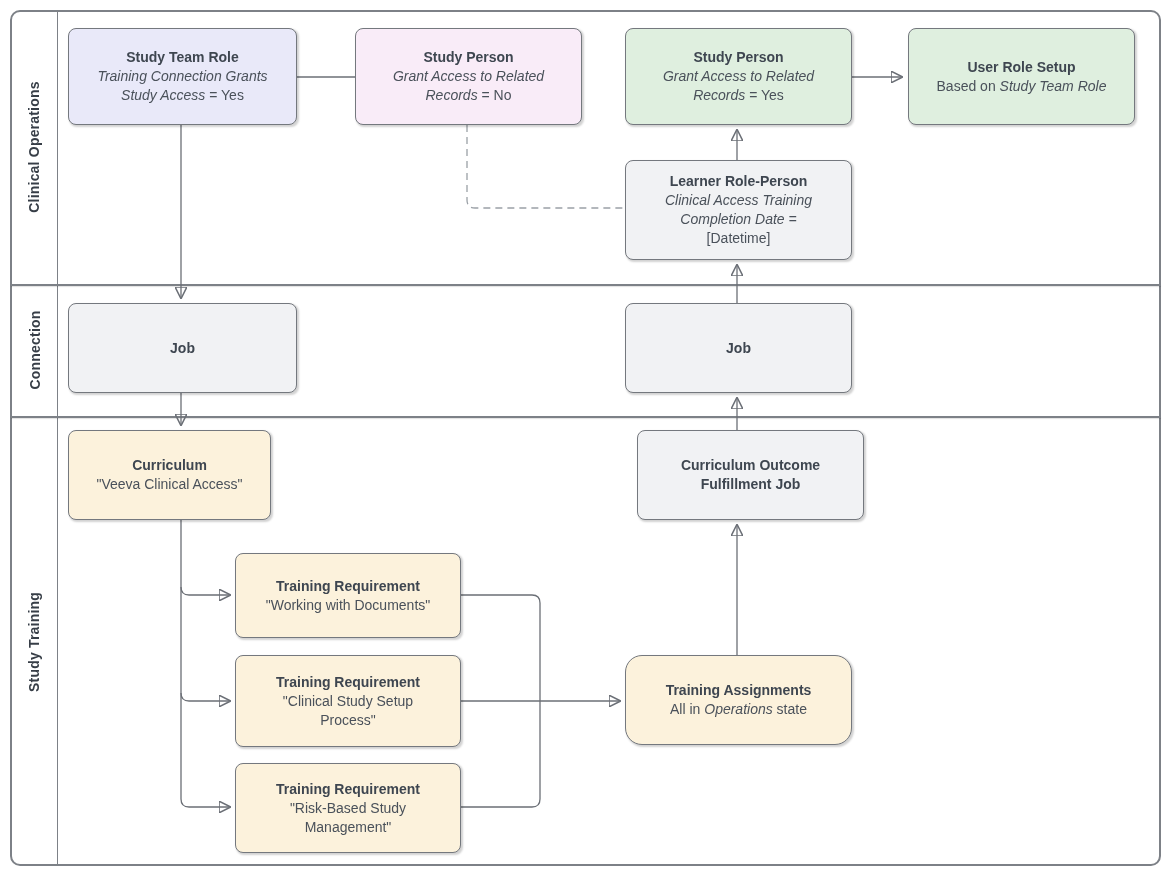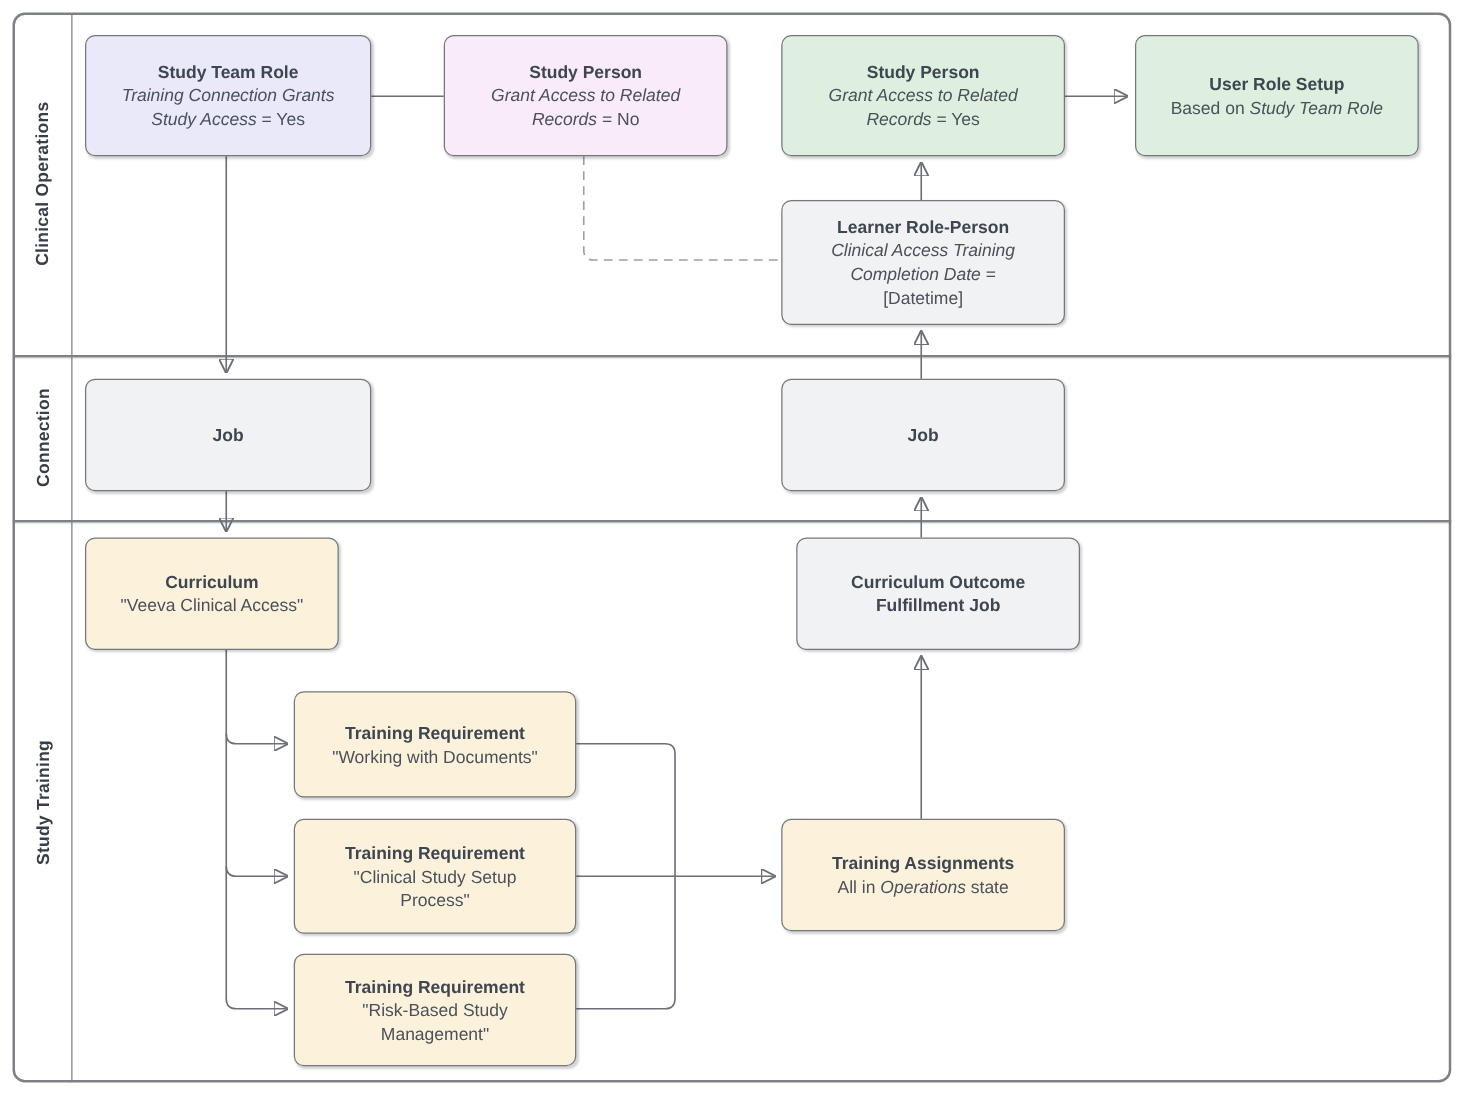--- a/index.html
+++ b/index.html
@@ -180,20 +180,20 @@
   </div>
 
   <div class="node f-amber" style="left:235px; top:763px; width:226px; height:90px;">
     <div class="node-title">Training Requirement</div>
     <div class="node-body">
         <div><span>"Risk-Based Study</span></div>
         <div><span>Management"</span></div>
       </div>
   </div>
 
-  <div class="node f-amber" style="left:625px; top:655px; width:227px; height:90px;">
+  <div class="node f-amber" style="left:625px; top:655px; width:227px; height:90px;border-radius:17px;">
     <div class="node-title">Training Assignments</div>
     <div class="node-body">
         <div><span>All in </span><em>Operations</em><span> state</span></div>
       </div>
   </div>
 
 </div>
 
 </body></html>

